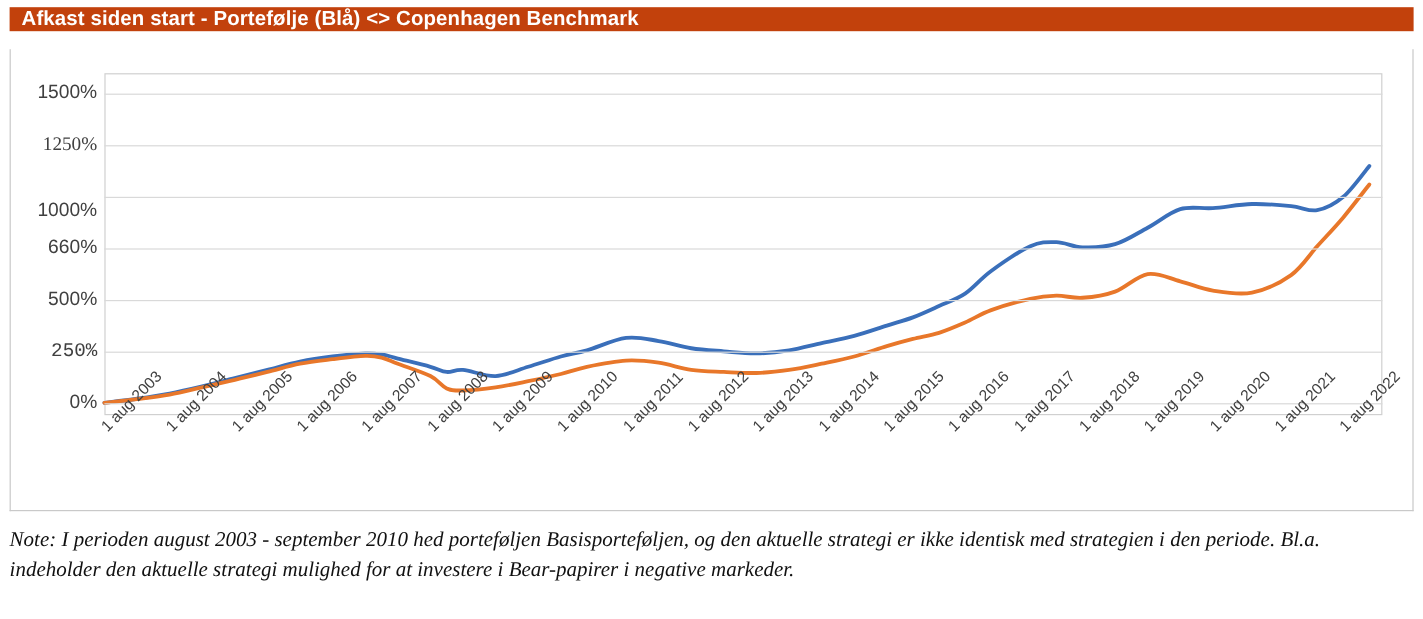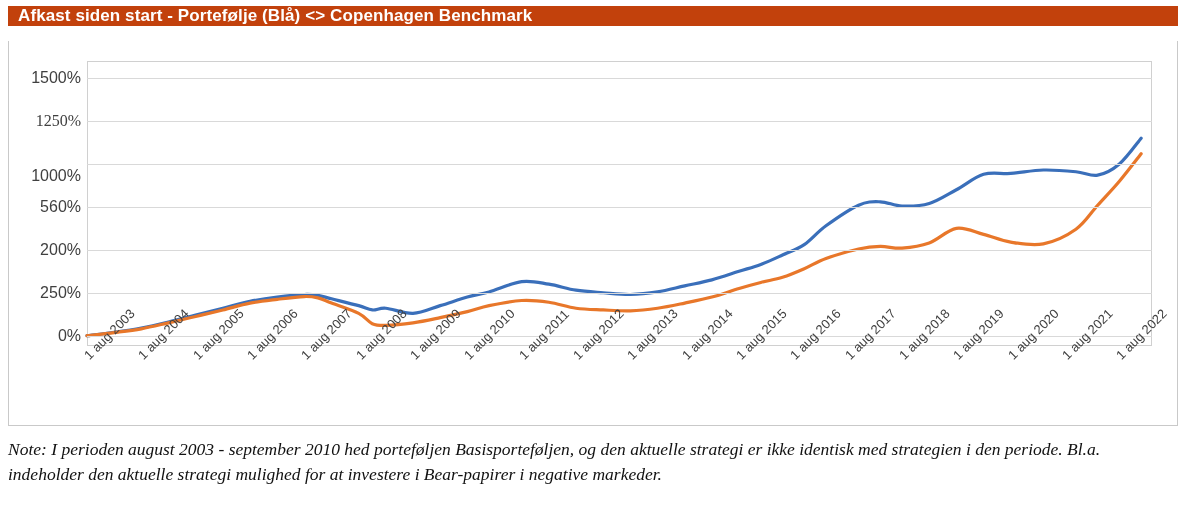--- a/index.html
+++ b/index.html
@@ -127,23 +127,23 @@
 
 <div id="root">
 
   <div class="title-bar">
     <span class="title-text">Afkast siden start - Portefølje (Blå) &lt;&gt; Copenhagen Benchmark</span>
   </div>
 
   <div class="chart-frame">
     <div class="ytick-wrap">
         <div class="ytick-label" style="top: 274.699px;">0%</div>
-        <div class="ytick-label" style="top: 231.777px;">250%</div>
-        <div class="ytick-label" style="top: 188.855px;">200%</div>
-        <div class="ytick-label" style="top: 145.934px;">560%</div>
+        <div class="ytick-label" style="top: 231.777px; font-family: Liberation Mono, monospace;">250%</div>
+        <div class="ytick-label" style="top: 188.855px;">500%</div>
+        <div class="ytick-label" style="top: 145.934px;">660%</div>
         <div class="ytick-label" style="top: 103.012px; margin-top: 12px;">1000%</div>
         <div class="ytick-label" style="top: 60.0904px; font-family: Liberation Serif, serif;">1250%</div>
         <div class="ytick-label" style="top: 17.1687px;">1500%</div>
       </div>
     <div class="plot-area">
       <div class="plot-bg"></div>
       <svg class="series-svg" viewBox="0 0 1065 285" preserveAspectRatio="none">
           <path d="M 0.00 274.70 C 4.53 274.13, 18.11 272.55, 27.17 271.27 C 36.22 269.98, 45.28 268.69, 54.34 266.97 C 63.39 265.26, 72.45 263.11, 81.51 260.96 C 90.56 258.82, 99.62 256.39, 108.67 254.10 C 117.73 251.81, 126.79 249.52, 135.84 247.23 C 144.90 244.94, 153.95 242.22, 163.01 240.36 C 172.07 238.50, 181.12 237.21, 190.18 236.07 C 199.23 234.92, 210.55 233.78, 217.35 233.49 C 224.14 233.21, 226.40 233.64, 230.93 234.35 C 235.46 235.07, 237.72 236.07, 244.52 237.79 C 251.31 239.50, 264.89 242.79, 271.68 244.65 C 278.48 246.51, 280.74 248.52, 285.27 248.95 C 289.80 249.38, 292.06 246.66, 298.85 247.23 C 305.64 247.80, 316.96 252.81, 326.02 252.38 C 335.08 251.95, 344.13 247.37, 353.19 244.65 C 362.24 241.94, 372.21 238.36, 380.36 236.07 C 388.51 233.78, 393.04 233.49, 402.09 230.92 C 411.15 228.34, 424.73 221.91, 434.69 220.62 C 444.66 219.33, 452.81 221.76, 461.86 223.19 C 470.92 224.62, 479.97 227.77, 489.03 229.20 C 498.09 230.63, 507.14 231.06, 516.20 231.78 C 525.26 232.49, 534.31 233.64, 543.37 233.49 C 552.42 233.35, 561.48 232.35, 570.54 230.92 C 579.59 229.49, 588.65 226.91, 597.70 224.91 C 606.76 222.91, 615.82 221.33, 624.87 218.90 C 633.93 216.47, 643.89 212.89, 652.04 210.32 C 660.19 207.74, 666.53 206.17, 673.78 203.45 C 681.02 200.73, 688.27 197.30, 695.51 194.01 C 702.76 190.72, 710.00 188.57, 717.24 183.70 C 724.49 178.84, 729.92 171.40, 738.98 164.82 C 748.04 158.24, 762.53 148.22, 771.58 144.22 C 780.64 140.21, 786.07 140.64, 793.32 140.78 C 800.56 140.93, 806.90 144.79, 815.05 145.08 C 823.20 145.36, 833.16 145.22, 842.22 142.50 C 851.28 139.78, 860.33 133.63, 869.39 128.77 C 878.44 123.90, 887.50 116.03, 896.56 113.31 C 905.61 110.59, 913.76 113.17, 923.72 112.45 C 933.69 111.74, 945.46 109.31, 956.33 109.02 C 967.19 108.73, 979.87 109.88, 988.93 110.74 C 997.98 111.60, 1003.42 115.46, 1010.66 114.17 C 1017.91 112.88, 1025.15 109.16, 1032.40 103.01 C 1039.64 96.86, 1050.51 81.55, 1054.13 77.26" fill="none" stroke="#3a6fba" stroke-width="3.2" stroke-linecap="round" stroke-linejoin="round"></path>
           <path d="M 0.00 274.70 C 4.53 274.18, 18.11 272.75, 27.17 271.61 C 36.22 270.46, 45.28 269.46, 54.34 267.83 C 63.39 266.20, 72.45 263.88, 81.51 261.82 C 90.56 259.76, 99.62 257.62, 108.67 255.47 C 117.73 253.32, 126.79 251.18, 135.84 248.95 C 144.90 246.71, 153.95 243.85, 163.01 242.08 C 172.07 240.30, 181.12 239.39, 190.18 238.30 C 199.23 237.21, 210.55 235.78, 217.35 235.55 C 224.14 235.33, 226.40 235.84, 230.93 236.93 C 235.46 238.02, 237.72 239.50, 244.52 242.08 C 251.31 244.65, 264.89 248.95, 271.68 252.38 C 278.48 255.81, 280.74 260.68, 285.27 262.68 C 289.80 264.68, 292.06 264.54, 298.85 264.40 C 305.64 264.25, 316.96 263.11, 326.02 261.82 C 335.08 260.53, 344.13 258.53, 353.19 256.67 C 362.24 254.81, 372.21 252.67, 380.36 250.66 C 388.51 248.66, 393.04 246.51, 402.09 244.65 C 411.15 242.79, 424.73 240.08, 434.69 239.50 C 444.66 238.93, 452.81 239.93, 461.86 241.22 C 470.92 242.51, 479.97 245.94, 489.03 247.23 C 498.09 248.52, 507.14 248.52, 516.20 248.95 C 525.26 249.38, 534.31 250.09, 543.37 249.80 C 552.42 249.52, 561.48 248.52, 570.54 247.23 C 579.59 245.94, 588.65 243.94, 597.70 242.08 C 606.76 240.22, 615.82 238.50, 624.87 236.07 C 633.93 233.64, 643.89 229.92, 652.04 227.48 C 660.19 225.05, 666.53 223.34, 673.78 221.48 C 681.02 219.62, 688.27 218.61, 695.51 216.33 C 702.76 214.04, 710.00 210.89, 717.24 207.74 C 724.49 204.59, 729.92 200.73, 738.98 197.44 C 748.04 194.15, 762.53 190.00, 771.58 188.00 C 780.64 185.99, 786.07 185.56, 793.32 185.42 C 800.56 185.28, 806.90 187.71, 815.05 187.14 C 823.20 186.57, 833.16 185.28, 842.22 181.99 C 851.28 178.70, 860.33 168.83, 869.39 167.39 C 878.44 165.96, 887.50 171.11, 896.56 173.40 C 905.61 175.69, 913.76 179.56, 923.72 181.13 C 933.69 182.70, 945.46 184.99, 956.33 182.85 C 967.19 180.70, 979.87 174.69, 988.93 168.25 C 997.98 161.81, 1003.42 152.23, 1010.66 144.22 C 1017.91 136.20, 1025.15 128.77, 1032.40 120.18 C 1039.64 111.60, 1050.51 97.29, 1054.13 92.71" fill="none" stroke="#e8772a" stroke-width="3.2" stroke-linecap="round" stroke-linejoin="round"></path>
         </svg>

